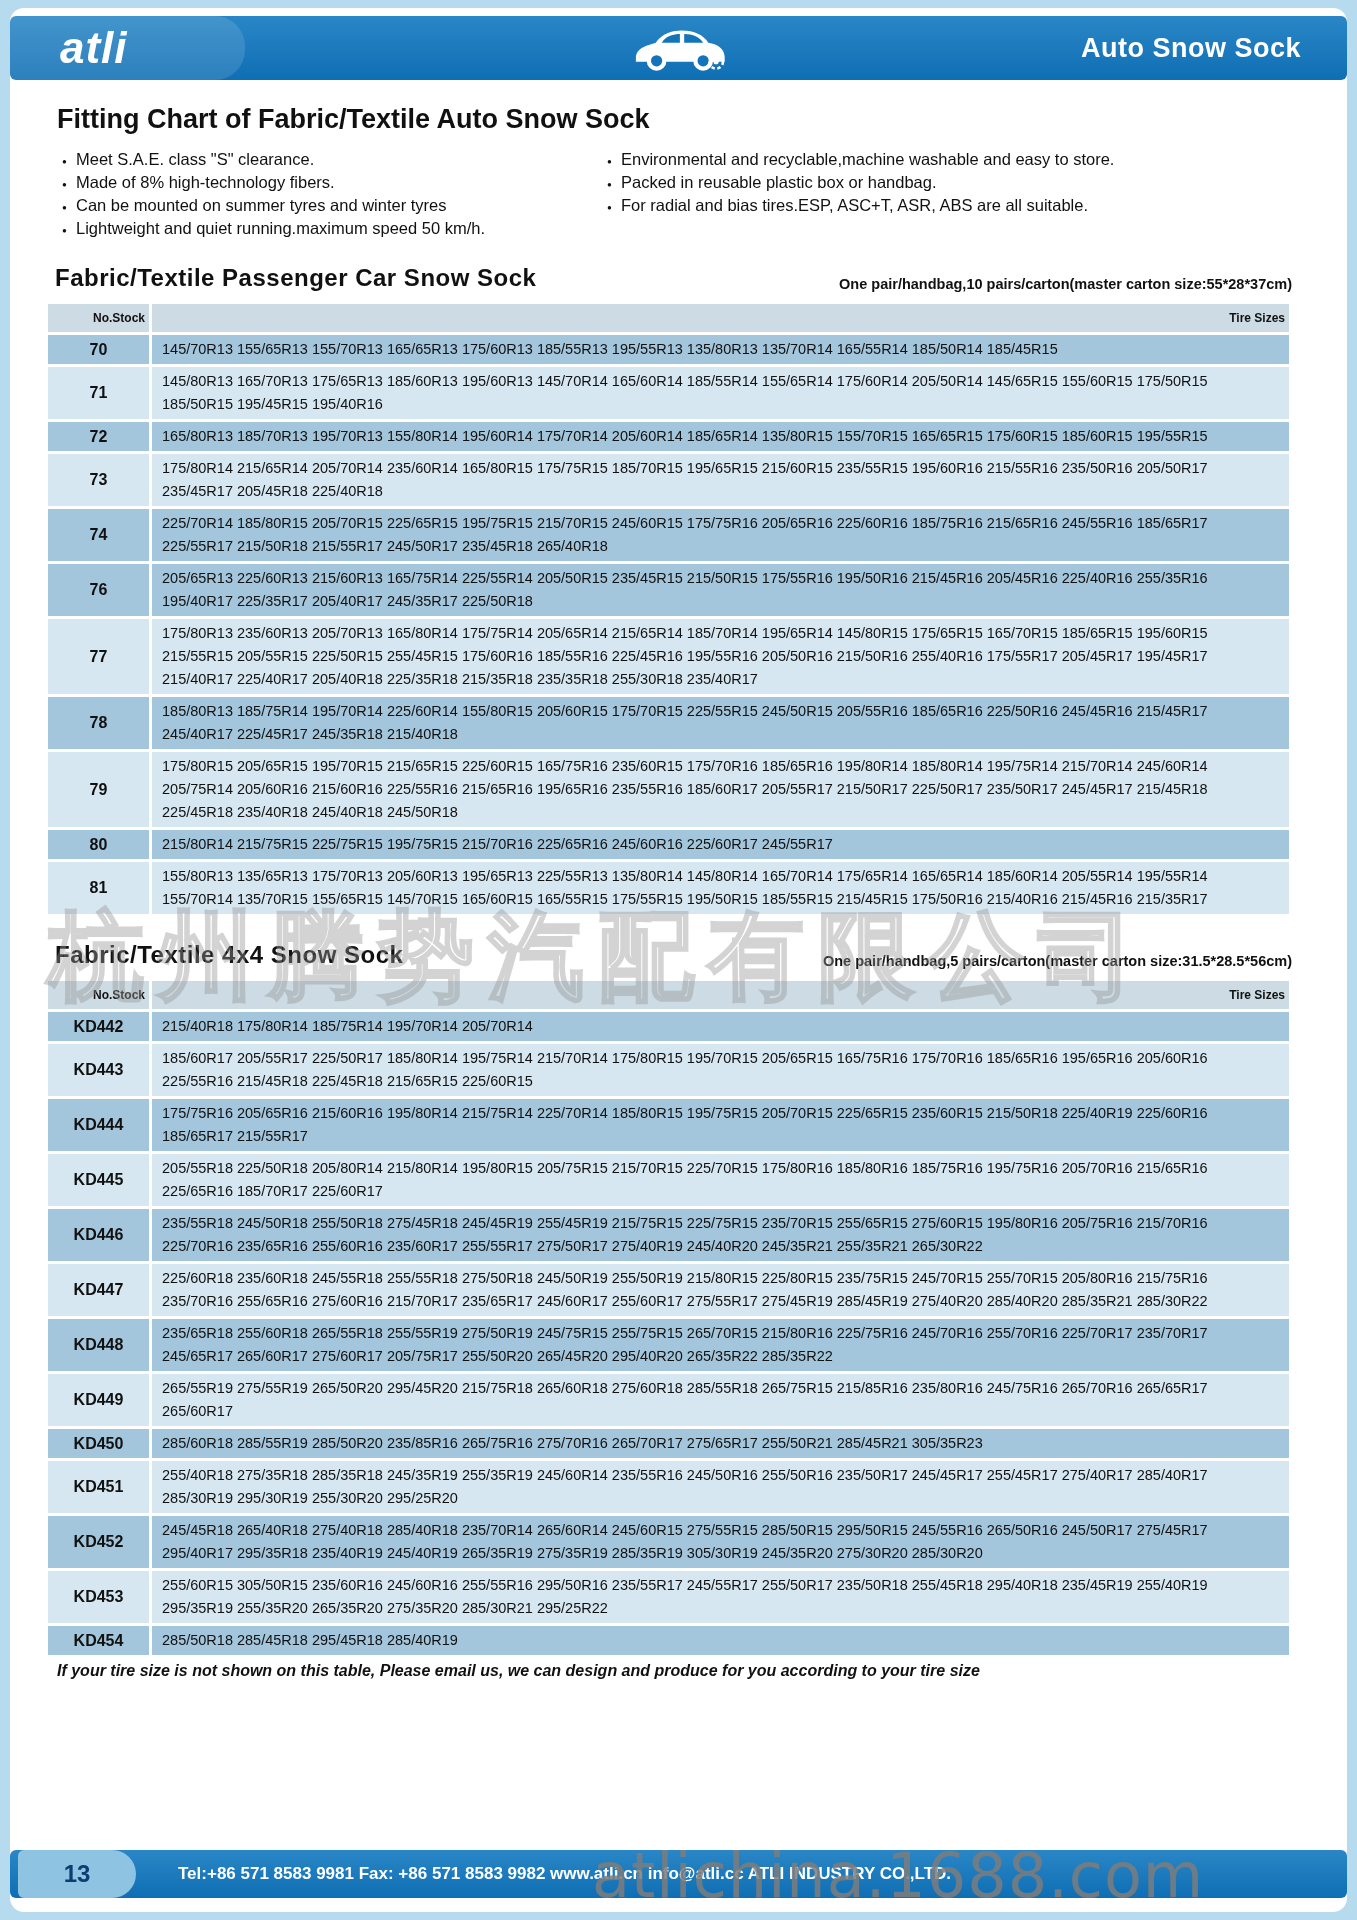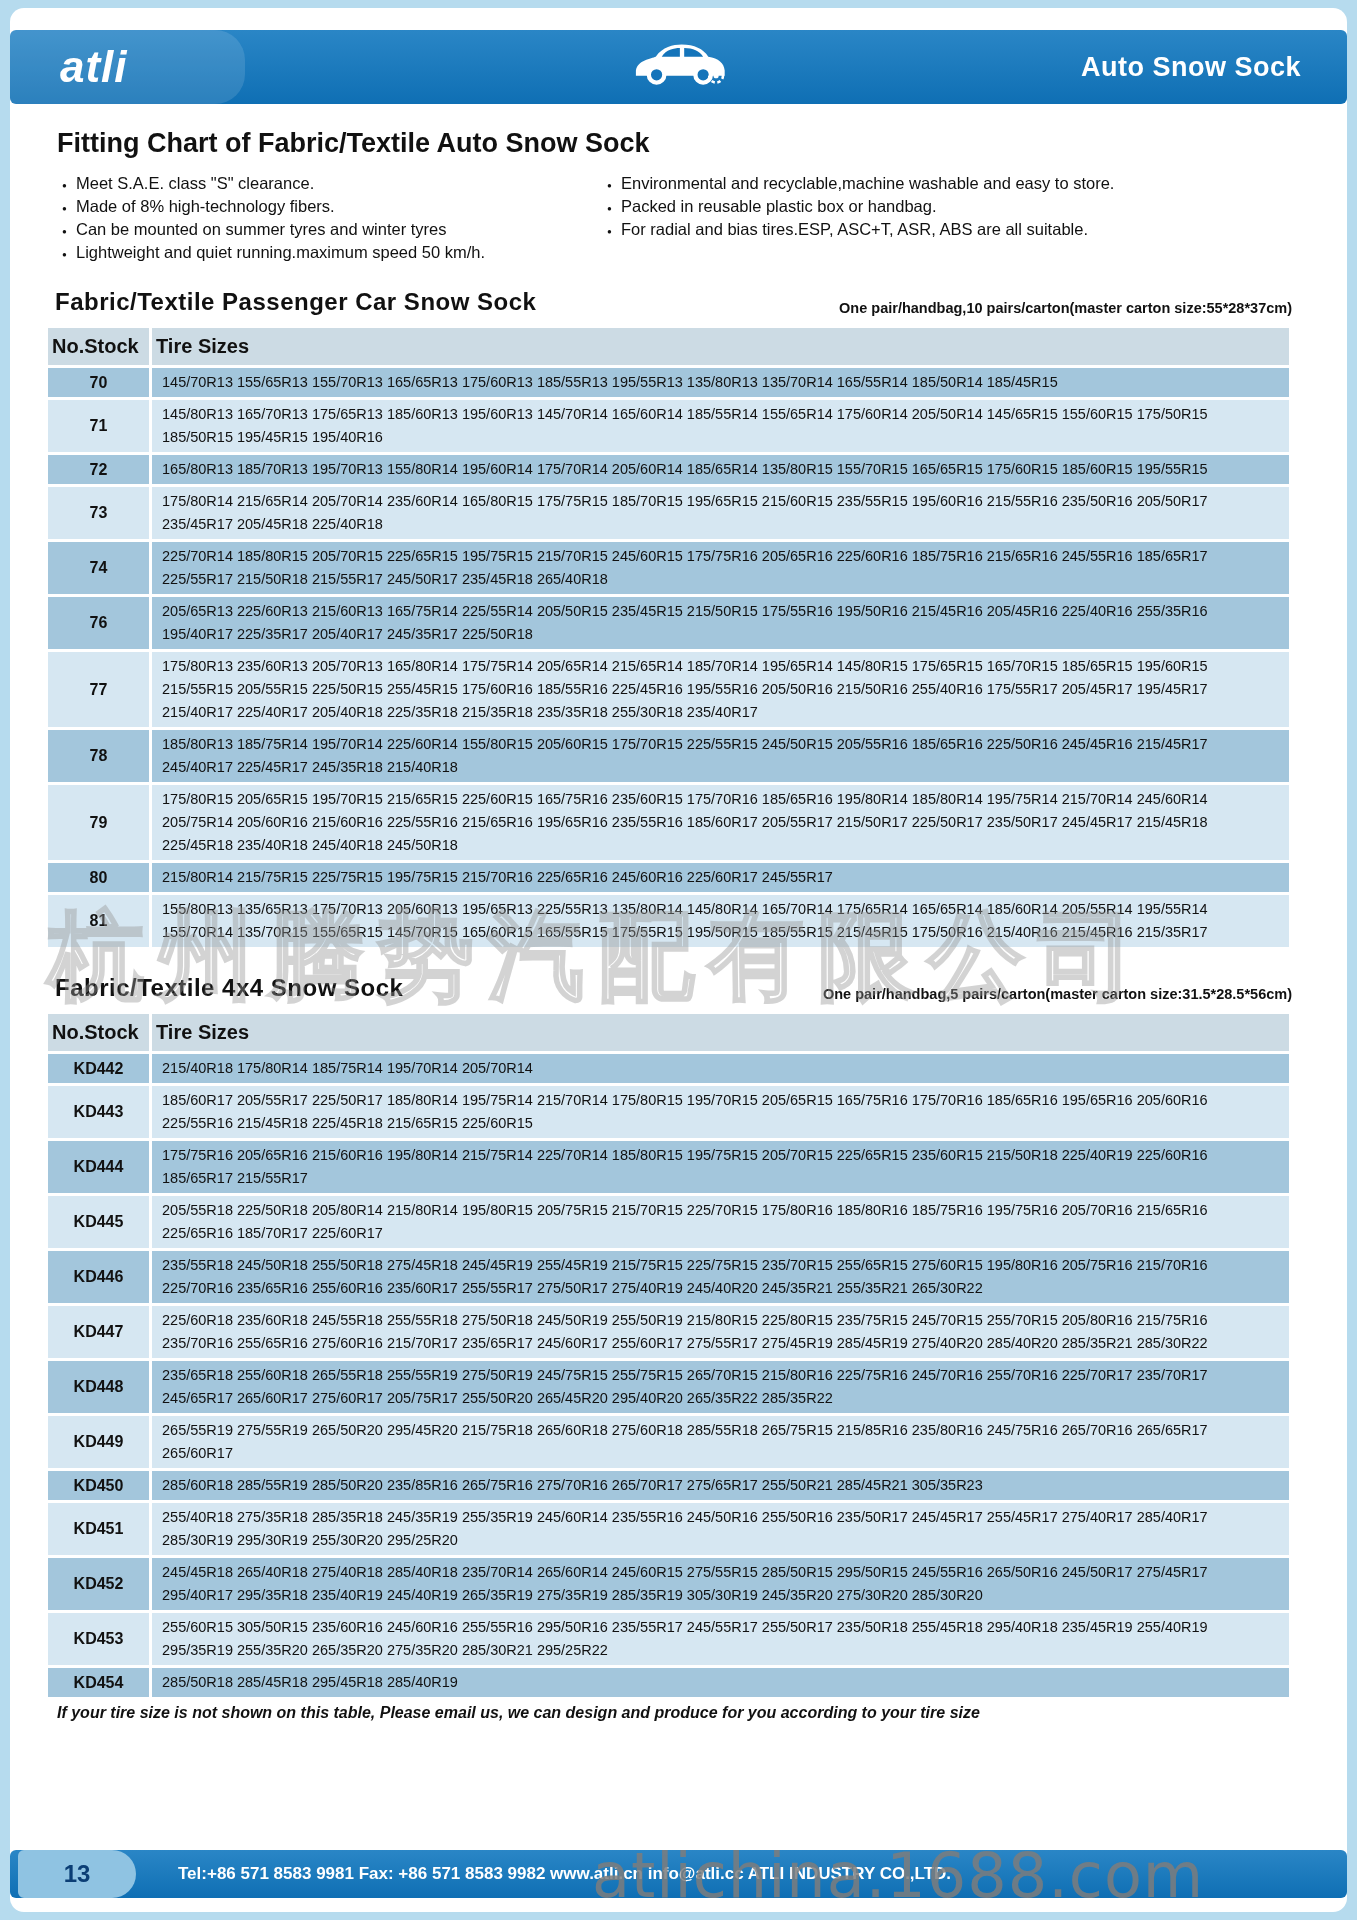--- a/index.html
+++ b/index.html
@@ -9,21 +9,21 @@
     font-family:"Liberation Sans",sans-serif;
     position:relative;
     color:#111;
   }
   .page{
     position:absolute;left:10px;top:8px;width:1337px;height:1904px;
     background:#ffffff;border-radius:14px;overflow:hidden;
   }
   
   .topbar{
-    position:relative;margin-top:22px;height:74px;
+    position:relative;margin-top:8px;height:64px;
     background:linear-gradient(#2a86c6,#0f6fb4);
     display:flex;align-items:center;border-radius:6px;
   }
   .logo-panel{
     position:absolute;left:0;top:0;bottom:0;width:235px;
     background:rgba(255,255,255,0.12);border-radius:0 30px 30px 0;
   }
   .logo{
     position:relative;font-size:44px;font-style:italic;font-weight:bold;
     color:#fff;margin-left:50px;letter-spacing:1px;line-height:1;
@@ -44,21 +44,21 @@
   .features li::before{content:"●";font-size:8px;position:absolute;left:0;top:2px}
   
   .section-head{display:flex;align-items:flex-end;margin:24px 55px 9px 45px}
   .section-title{font-size:24px;font-weight:bold;letter-spacing:0.5px}
   .section-note{margin-left:auto;font-size:14.5px;font-weight:bold}
   table{
     border-collapse:collapse;margin-left:35px;width:1247px;table-layout:fixed;
     border:1px solid #8fb4c9;
   }
   th,td{border:3px solid #ffffff}
-  th{background:#ccdbe4;font-size:20px;font-weight:bold;padding:7px 4px;text-align:left}
+  th{background:#ccdbe4;font-size:12px;font-weight:bold;padding:7px 4px;text-align:right}
   col.c-stock{width:104px}
   td.stock{text-align:center;font-weight:bold;font-size:16px;vertical-align:middle}
   td.sizes{font-size:14.5px;line-height:23px;padding:3px 10px;text-align:left}
   tr.dark td{background:#a3c6dc}
   tr.light td{background:#d6e7f2}
   
   .footer-note{
     margin:4px 0 0 47px;font-size:16px;font-style:italic;font-weight:bold;
   }
   .footerbar{

